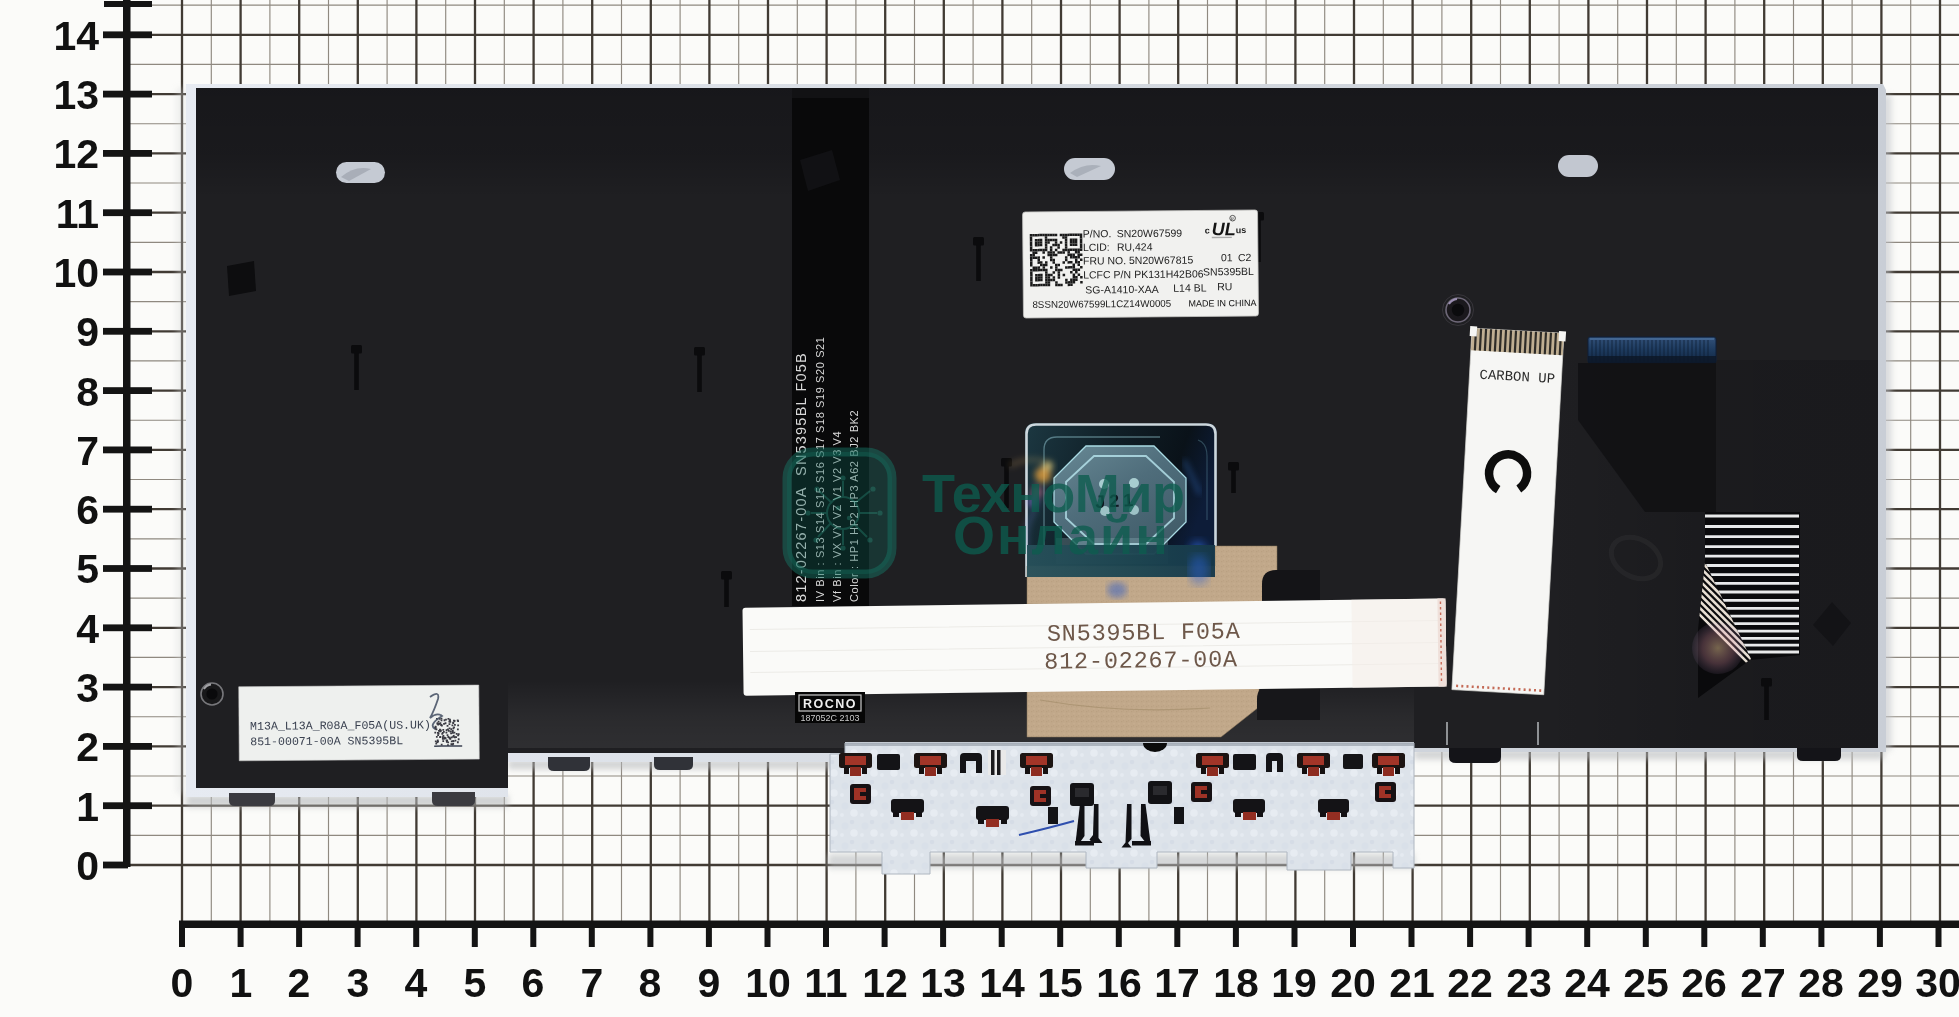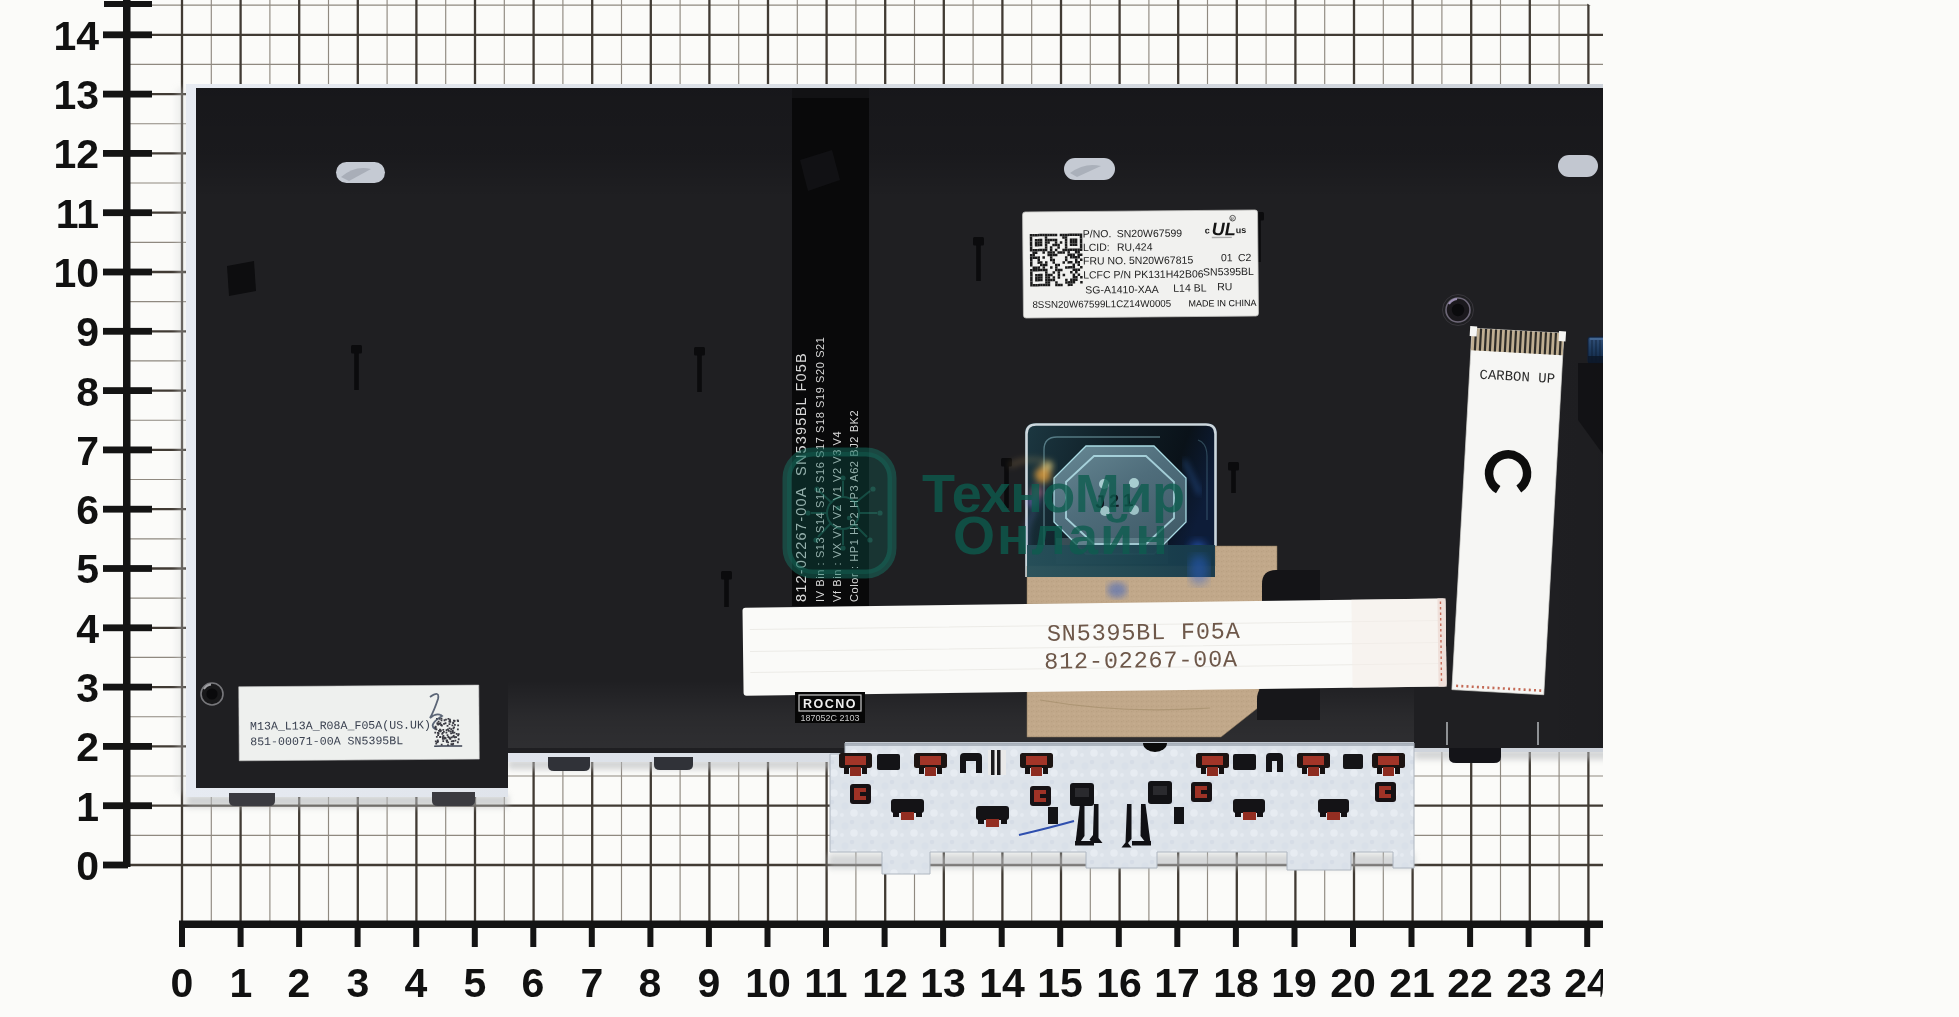--- a/index.html
+++ b/index.html
@@ -1,16 +1,16 @@
 <!DOCTYPE html>
 <html><head></head><body>
 
 <style>
 html,body{margin:0;padding:0;background:#fbfbf9;}
-#root{position:relative;width:1603px;height:1017px;overflow:hidden;border-radius:30px;}
+#root{position:relative;width:1959px;height:1017px;overflow:hidden;}
 svg{position:absolute;left:0;top:0;}
 text{font-family:"Liberation Sans",sans-serif;}
 .mono{font-family:"Liberation Mono",monospace;}
 </style>
 <div id="root">
 <svg width="1959" height="1017" viewBox="0 0 1959 1017">
 <defs>
 <linearGradient id="gSilver" x1="0" y1="0" x2="1" y2="0">
  <stop offset="0" stop-color="#e7ebf2"></stop>
           <stop offset="0.5" stop-color="#d4d9e0"></stop>

